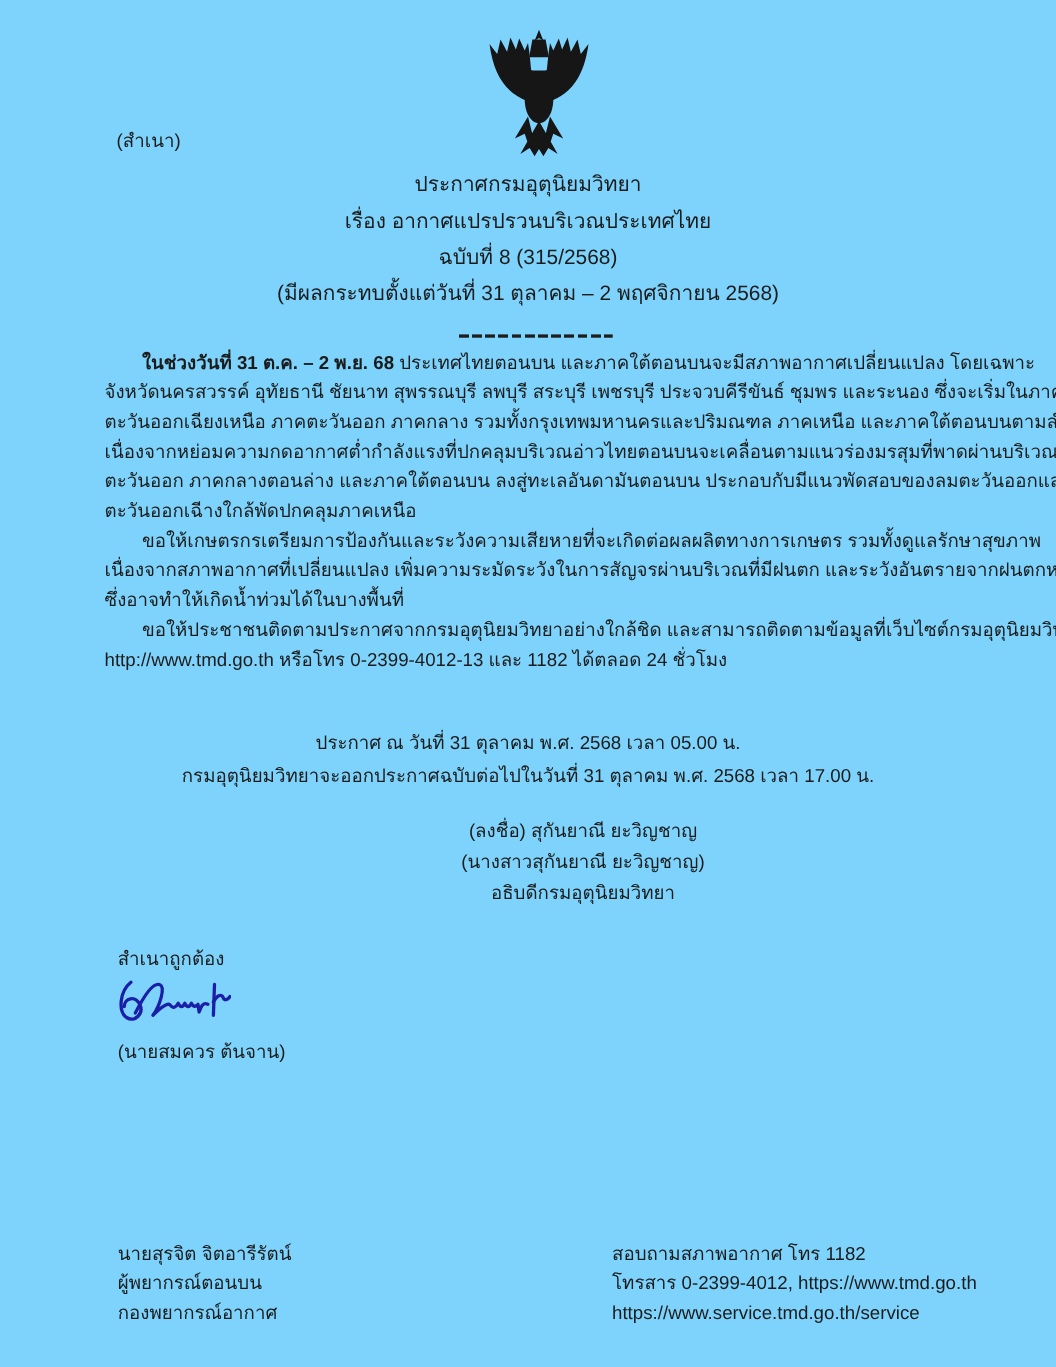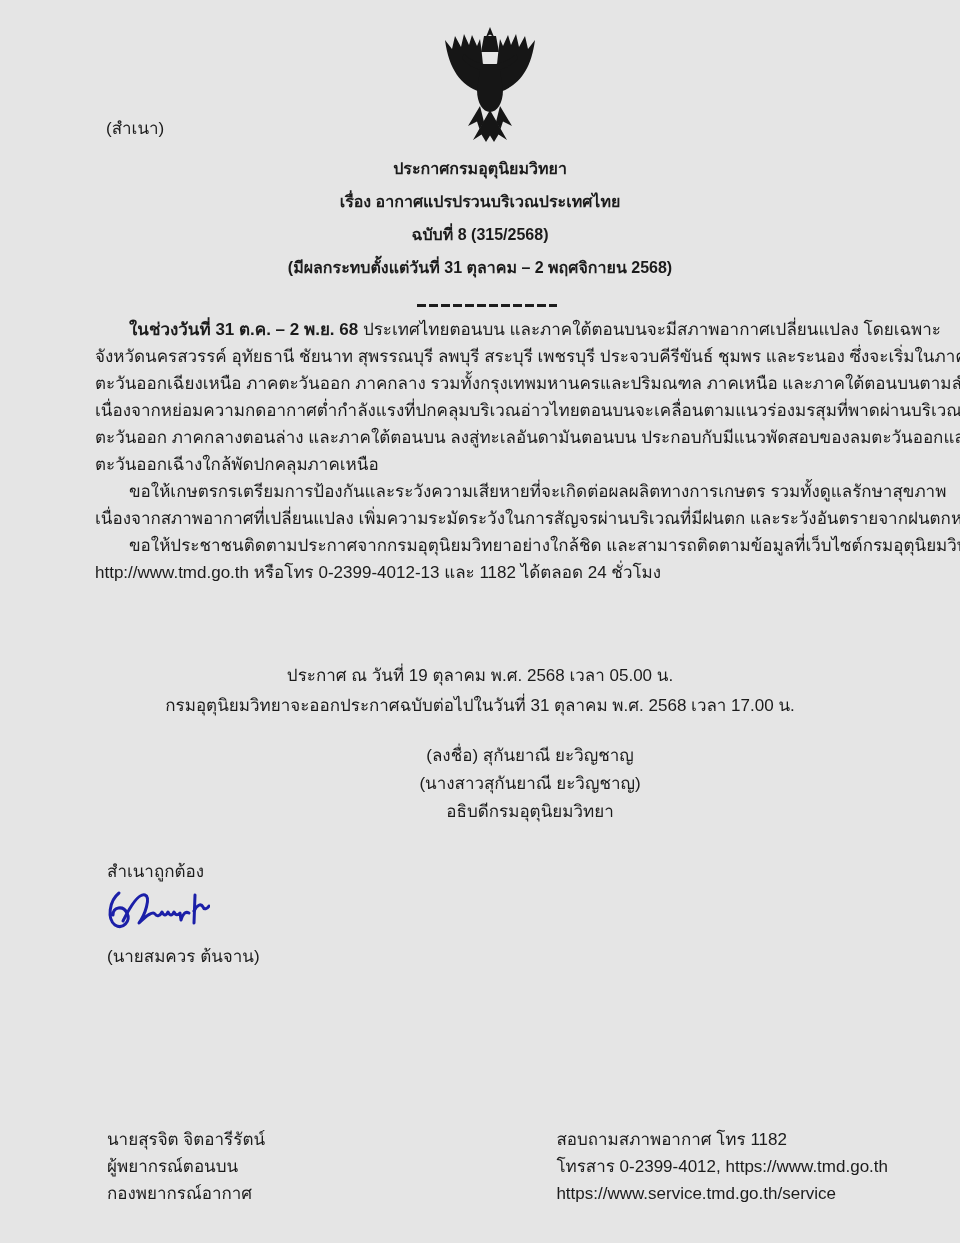--- a/index.html
+++ b/index.html
@@ -1,20 +1,20 @@
 <!DOCTYPE html>
 <html><head>
 <meta charset="utf-8">
 <style>
   html, body { margin: 0; padding: 0; background: #ffffff; }
   .page {
     position: relative;
     width: 960px;
     height: 1243px;
-    background: #e5e5e5;
+    background: #7dd3fc;
     font-family: "Liberation Sans", "DejaVu Sans", sans-serif;
     color: #1b1b1b;
     overflow: hidden;
   }
   .copy-label {
     position: absolute;
     left: 106px;
     top: 114px;
     font-size: 17px;
   }
@@ -23,22 +23,22 @@
     left: 434px;
     top: 26px;
     width: 112px;
     height: 120px;
   }
   .title-block {
     position: absolute;
     left: 0; right: 0;
     top: 152px;
     text-align: center;
-    font-weight: bold;
-    font-size: 16px;
+    font-weight: normal;
+    font-size: 19px;
     line-height: 33px;
   }
   .separator {
     position: absolute;
     left: 417px;
     top: 304px;
     width: 140px;
     height: 3px;
     background: repeating-linear-gradient(90deg, #1d1d1d 0 9px, transparent 9px 12px);
   }
@@ -130,26 +130,27 @@
 
   <div class="body-text">
     <div class="line indent"><span class="bold">ในช่วงวันที่ 31 ต.ค. – 2 พ.ย. 68</span><span> ประเทศไทยตอนบน และภาคใต้ตอนบนจะมีสภาพอากาศเปลี่ยนแปลง โดยเฉพาะ</span></div>
     <div class="line">จังหวัดนครสวรรค์ อุทัยธานี ชัยนาท สุพรรณบุรี ลพบุรี สระบุรี เพชรบุรี ประจวบคีรีขันธ์ ชุมพร และระนอง ซึ่งจะเริ่มในภาค</div>
     <div class="line">ตะวันออกเฉียงเหนือ ภาคตะวันออก ภาคกลาง รวมทั้งกรุงเทพมหานครและปริมณฑล ภาคเหนือ และภาคใต้ตอนบนตามลำดับ</div>
     <div class="line">เนื่องจากหย่อมความกดอากาศต่ำกำลังแรงที่ปกคลุมบริเวณอ่าวไทยตอนบนจะเคลื่อนตามแนวร่องมรสุมที่พาดผ่านบริเวณภาค</div>
     <div class="line">ตะวันออก ภาคกลางตอนล่าง และภาคใต้ตอนบน ลงสู่ทะเลอันดามันตอนบน ประกอบกับมีแนวพัดสอบของลมตะวันออกและลม</div>
     <div class="line">ตะวันออกเฉีางใกล้พัดปกคลุมภาคเหนือ</div>
     <div class="line indent">ขอให้เกษตรกรเตรียมการป้องกันและระวังความเสียหายที่จะเกิดต่อผลผลิตทางการเกษตร รวมทั้งดูแลรักษาสุขภาพ</div>
     <div class="line">เนื่องจากสภาพอากาศที่เปลี่ยนแปลง เพิ่มความระมัดระวังในการสัญจรผ่านบริเวณที่มีฝนตก และระวังอันตรายจากฝนตกหนัก</div>
+    <div class="line">ซึ่งอาจทำให้เกิดน้ำท่วมได้ในบางพื้นที่</div>
     <div class="line indent">ขอให้ประชาชนติดตามประกาศจากกรมอุตุนิยมวิทยาอย่างใกล้ชิด และสามารถติดตามข้อมูลที่เว็บไซต์กรมอุตุนิยมวิทยา</div>
     <div class="line">http://www.tmd.go.th หรือโทร 0-2399-4012-13 และ 1182 ได้ตลอด 24 ชั่วโมง</div>
   </div>
 
   <div class="issued-block">
-    <div>ประกาศ ณ วันที่ 19 ตุลาคม พ.ศ. 2568 เวลา 05.00 น.</div>
+    <div>ประกาศ ณ วันที่ 31 ตุลาคม พ.ศ. 2568 เวลา 05.00 น.</div>
     <div>กรมอุตุนิยมวิทยาจะออกประกาศฉบับต่อไปในวันที่ 31 ตุลาคม พ.ศ. 2568 เวลา 17.00 น.</div>
   </div>
 
   <div class="signer-block">
     <div>(ลงชื่อ) สุกันยาณี ยะวิญชาญ</div>
     <div>(นางสาวสุกันยาณี ยะวิญชาญ)</div>
     <div>อธิบดีกรมอุตุนิยมวิทยา</div>
   </div>
 
   <div class="certify-block">

